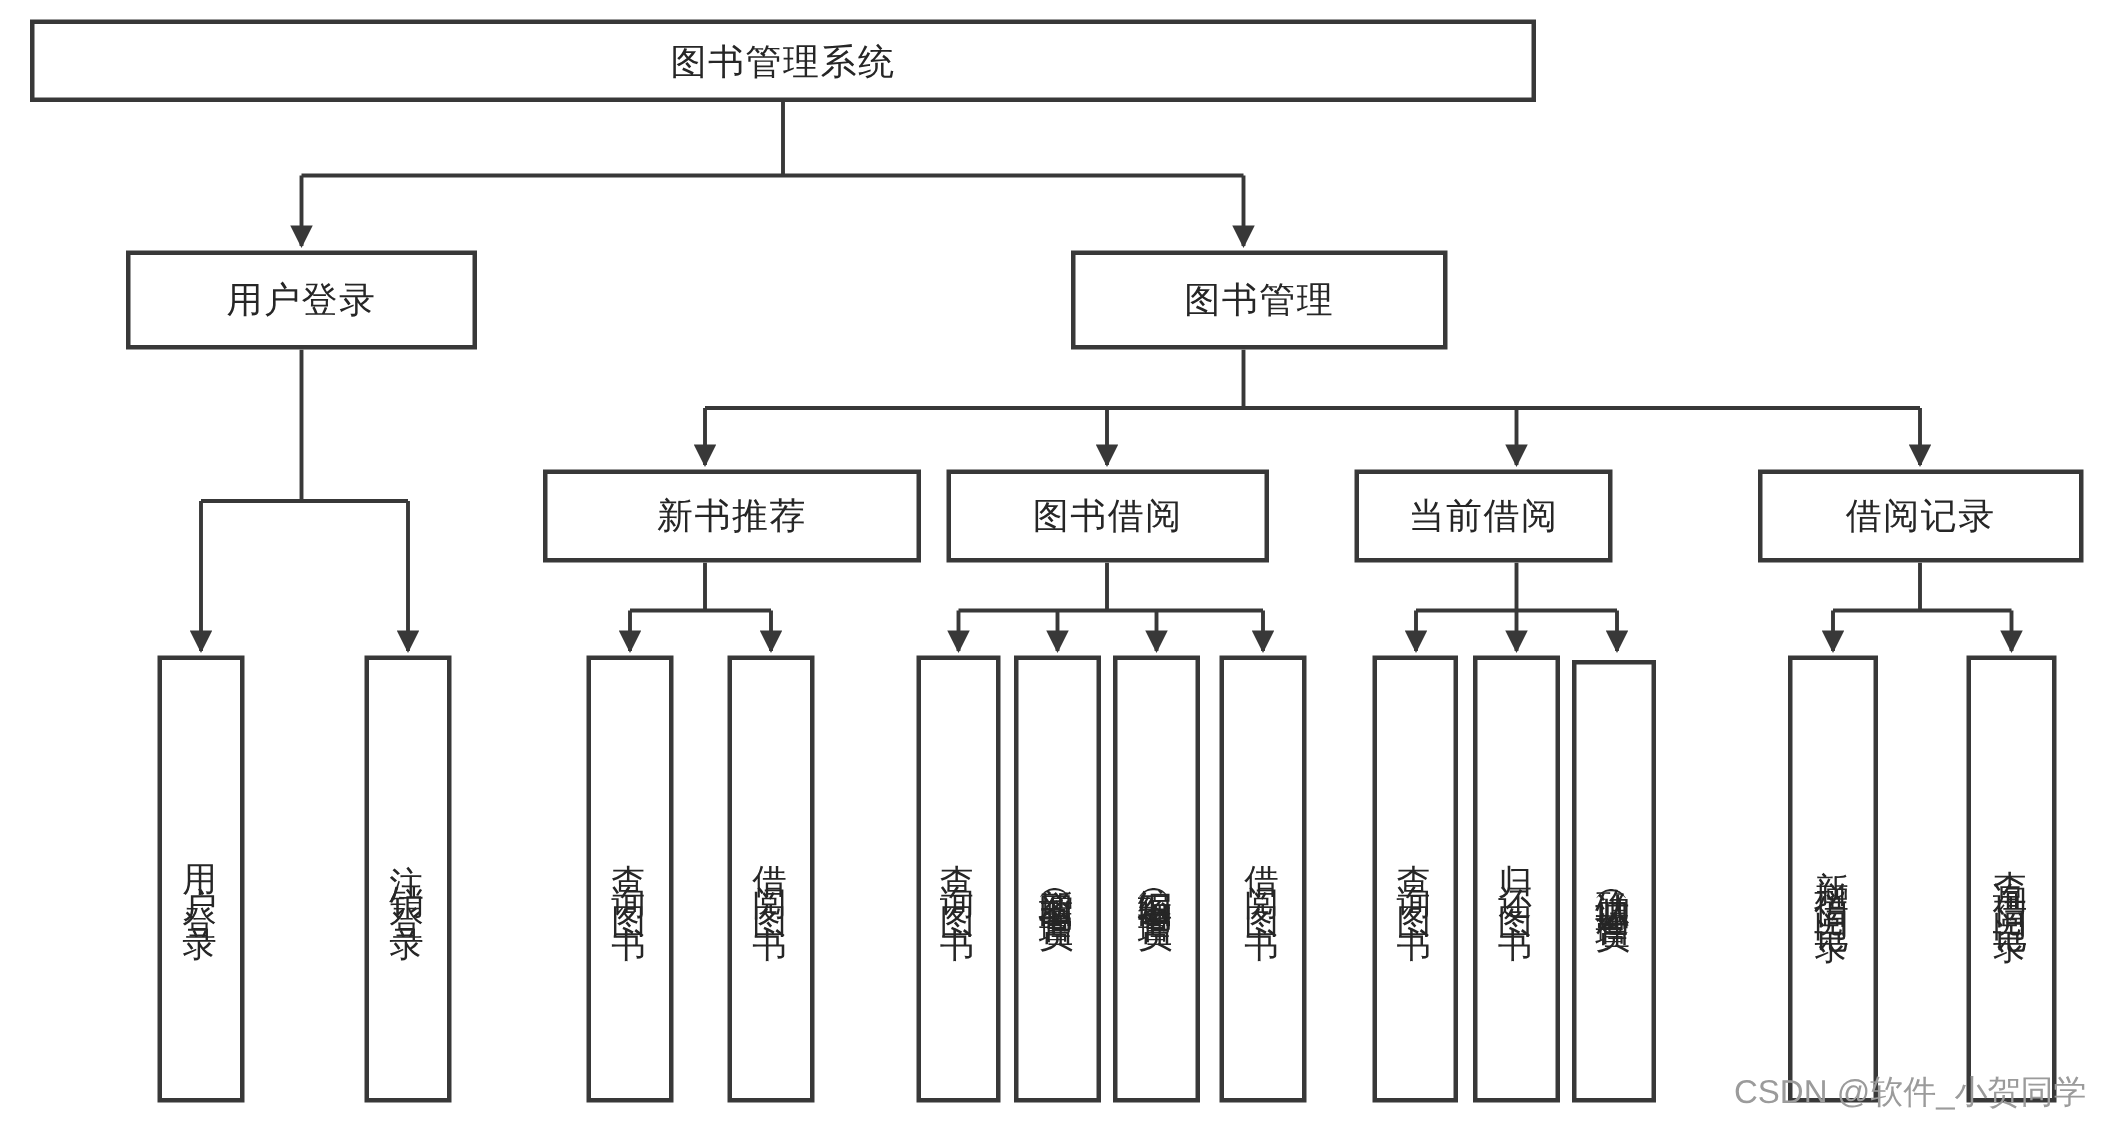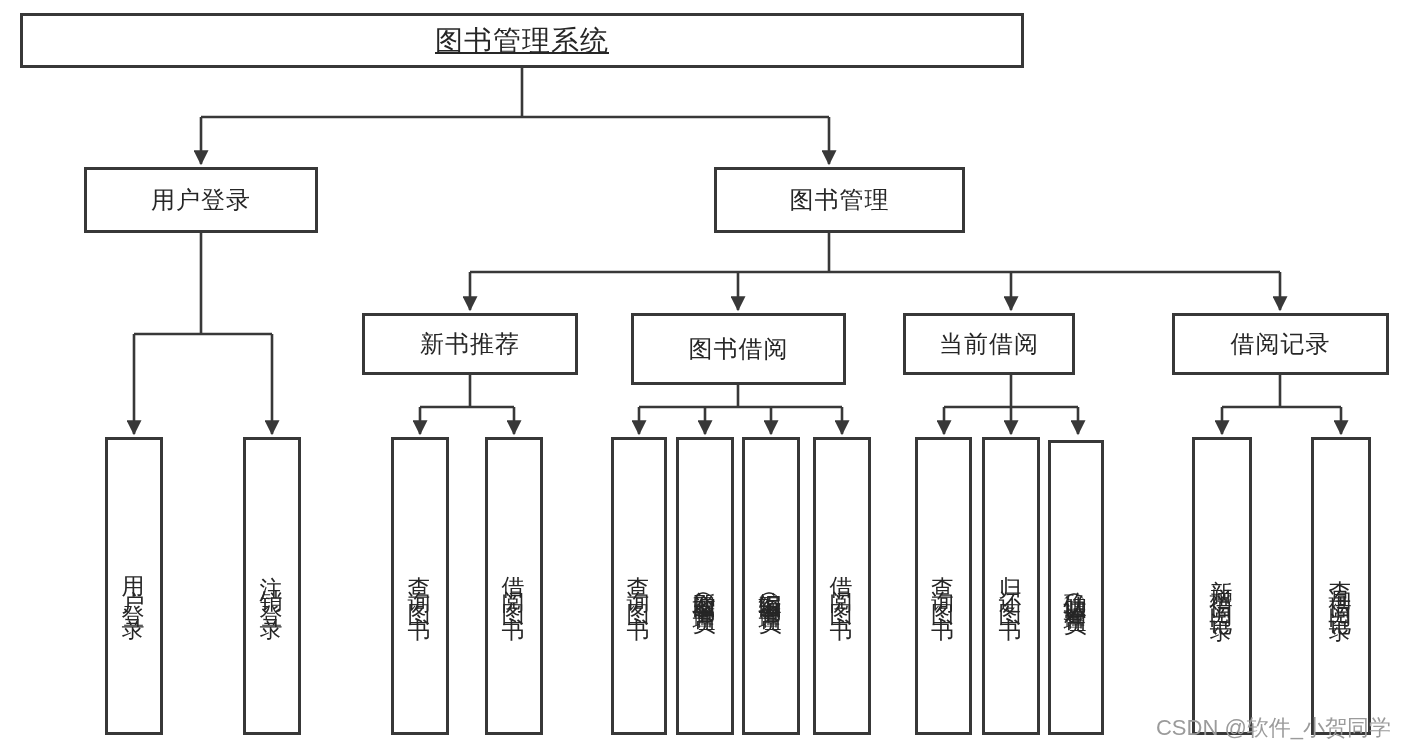--- a/index.html
+++ b/index.html
@@ -14,21 +14,21 @@
   .box{
     position:absolute;
     box-sizing:border-box;
     background:#ffffff;
     border:3px solid #383838;
     display:flex;align-items:center;justify-content:center;
     color:#262626;
     z-index:1;
   }
   .hlabel{font-size:24px;letter-spacing:1px;white-space:nowrap;}
-  .root-label{font-size:28px;text-decoration:underline;}
+  .root-label{font-size:24px;}
   .vlabel{
     writing-mode:vertical-rl;
     text-orientation:mixed;
     font-size:23px;
     white-space:nowrap;
   }
   .v4{letter-spacing:14px;}
   .v6{letter-spacing:8px;}
   .v9{letter-spacing:3px;}
   #watermark{
@@ -100,24 +100,24 @@
     <span class="hlabel root-label">图书管理系统</span>
   </div>
 
   <div class="box" style="left:84px;top:167px;width:234px;height:66px;">
     <span class="hlabel">用户登录</span>
   </div>
   <div class="box" style="left:714px;top:167px;width:251px;height:66px;">
     <span class="hlabel">图书管理</span>
   </div>
 
-  <div class="box" style="left:362px;top:313px;width:216px;height:62px;">
+  <div class="box" style="left:362px;top:313px;width:252px;height:62px;">
     <span class="hlabel">新书推荐</span>
   </div>
-  <div class="box" style="left:631px;top:313px;width:215px;height:72px;">
+  <div class="box" style="left:631px;top:313px;width:215px;height:62px;">
     <span class="hlabel">图书借阅</span>
   </div>
   <div class="box" style="left:903px;top:313px;width:172px;height:62px;">
     <span class="hlabel">当前借阅</span>
   </div>
   <div class="box" style="left:1172px;top:313px;width:217px;height:62px;">
     <span class="hlabel">借阅记录</span>
   </div>
 
   <div class="box" style="left:105px;top:437px;width:58px;height:298px;">

